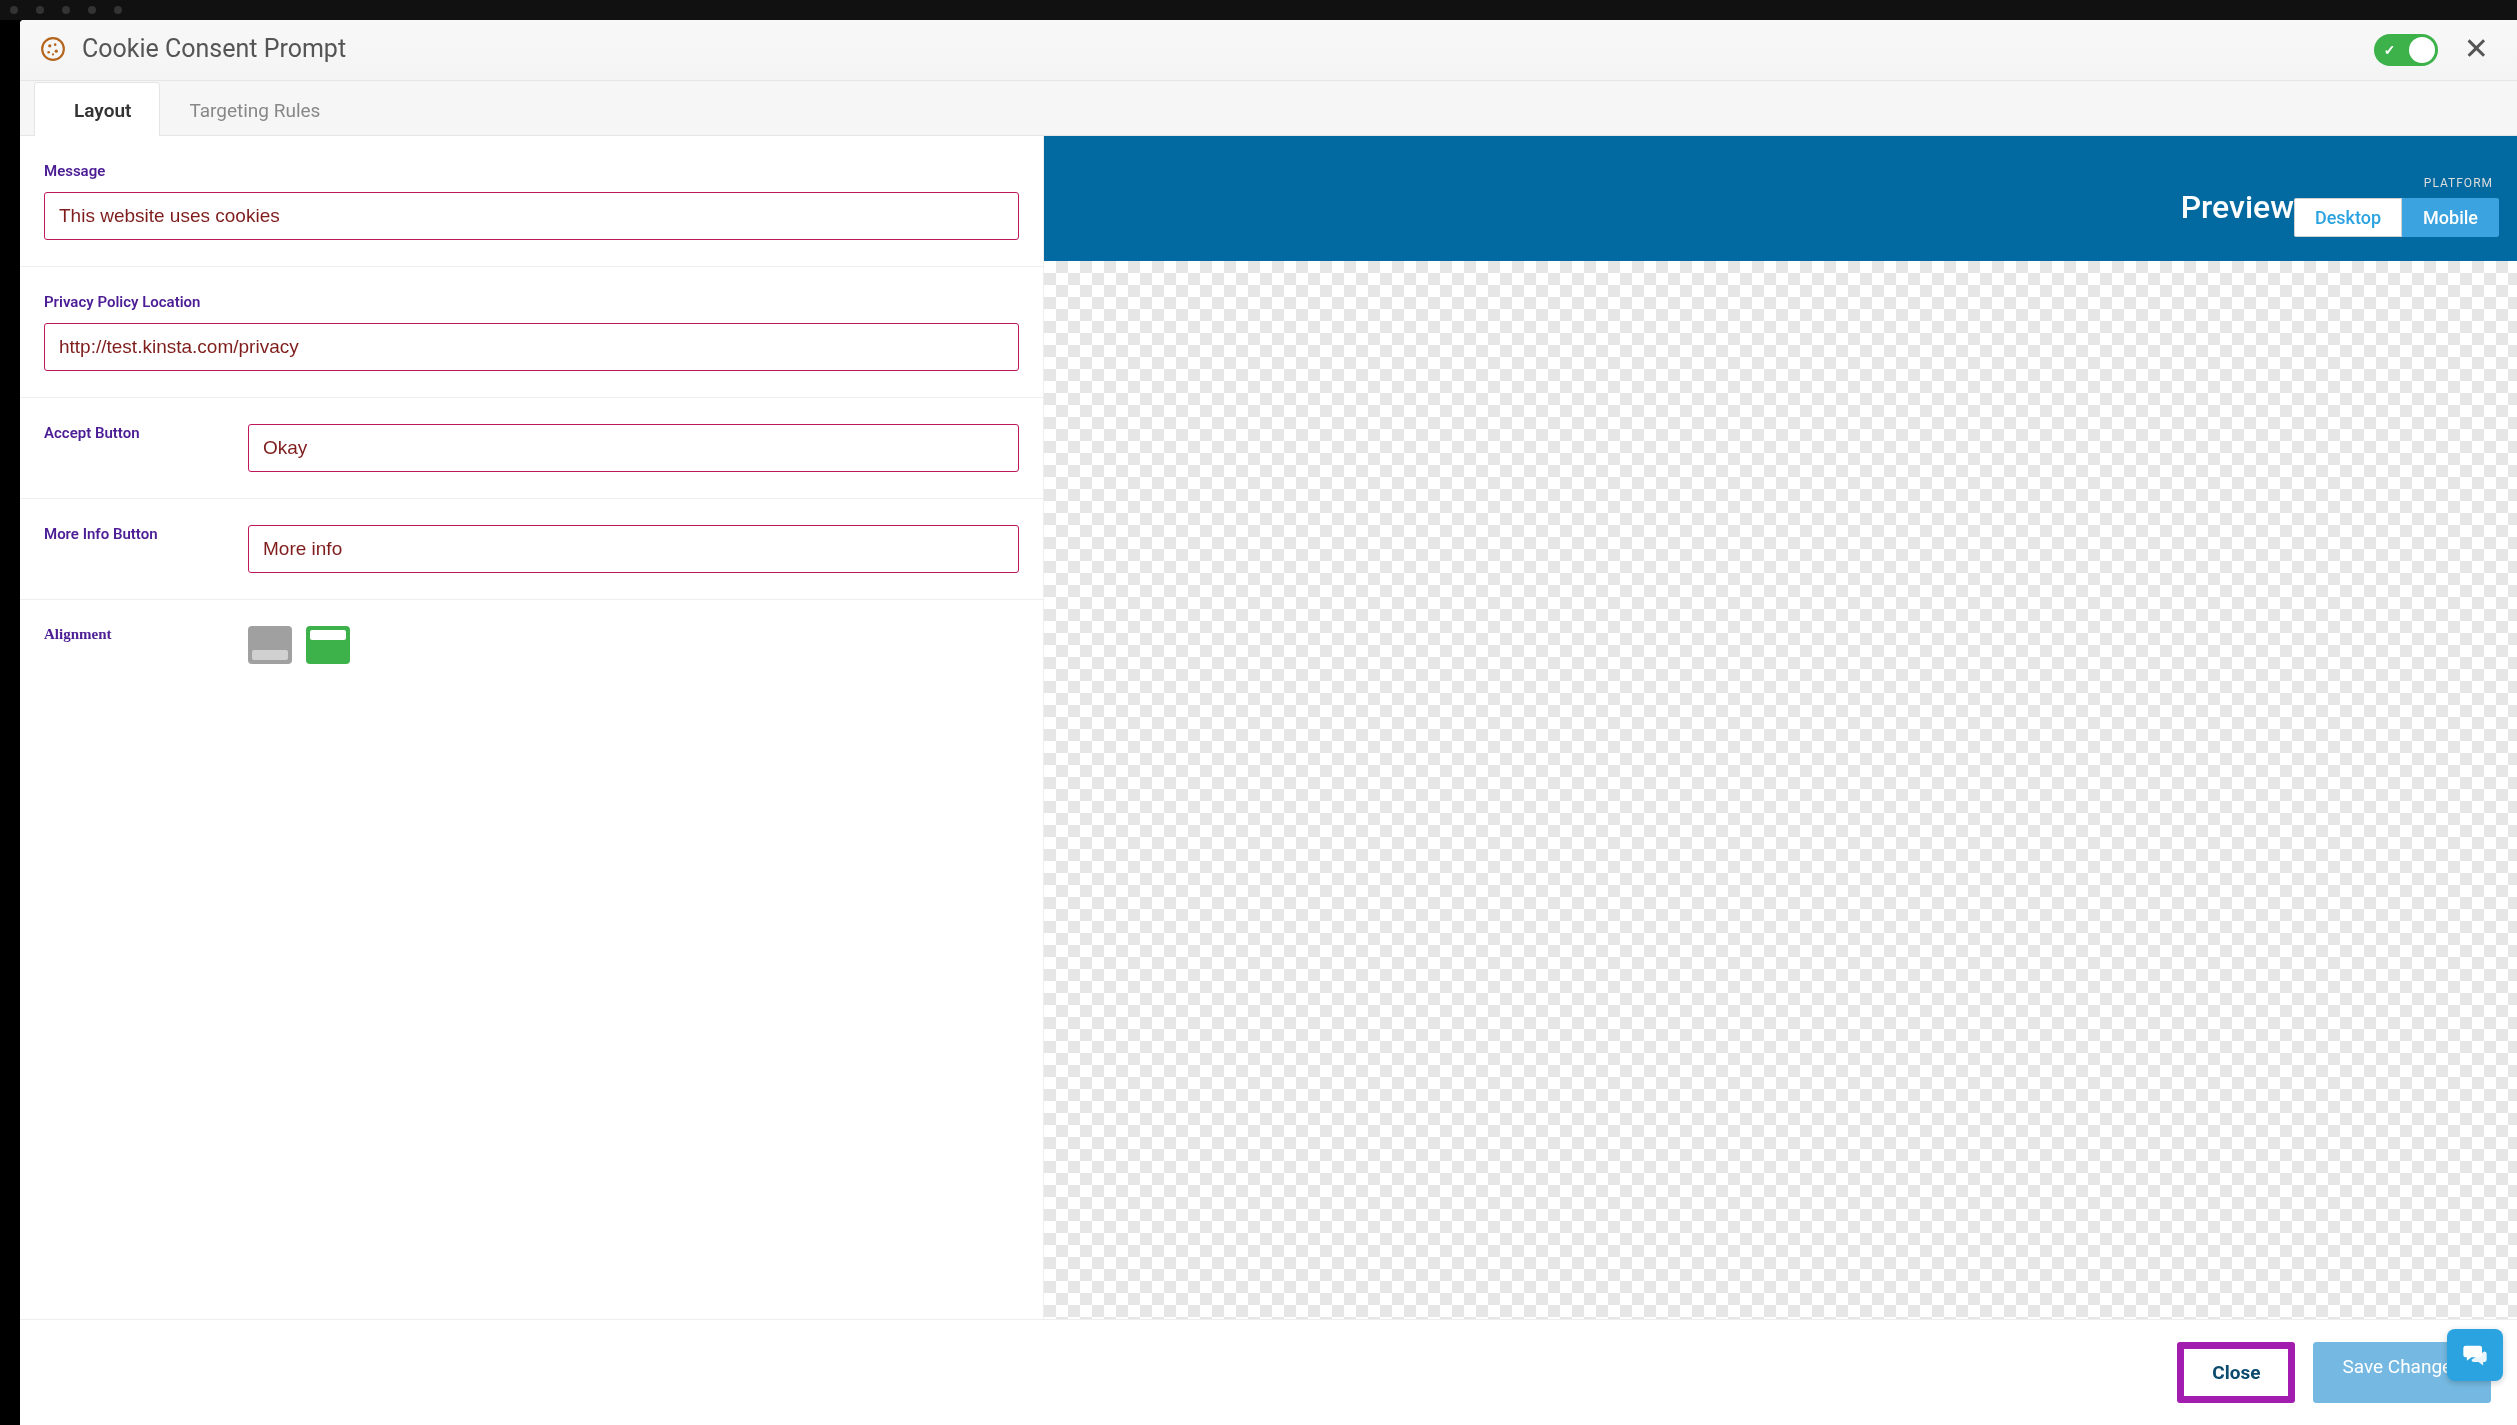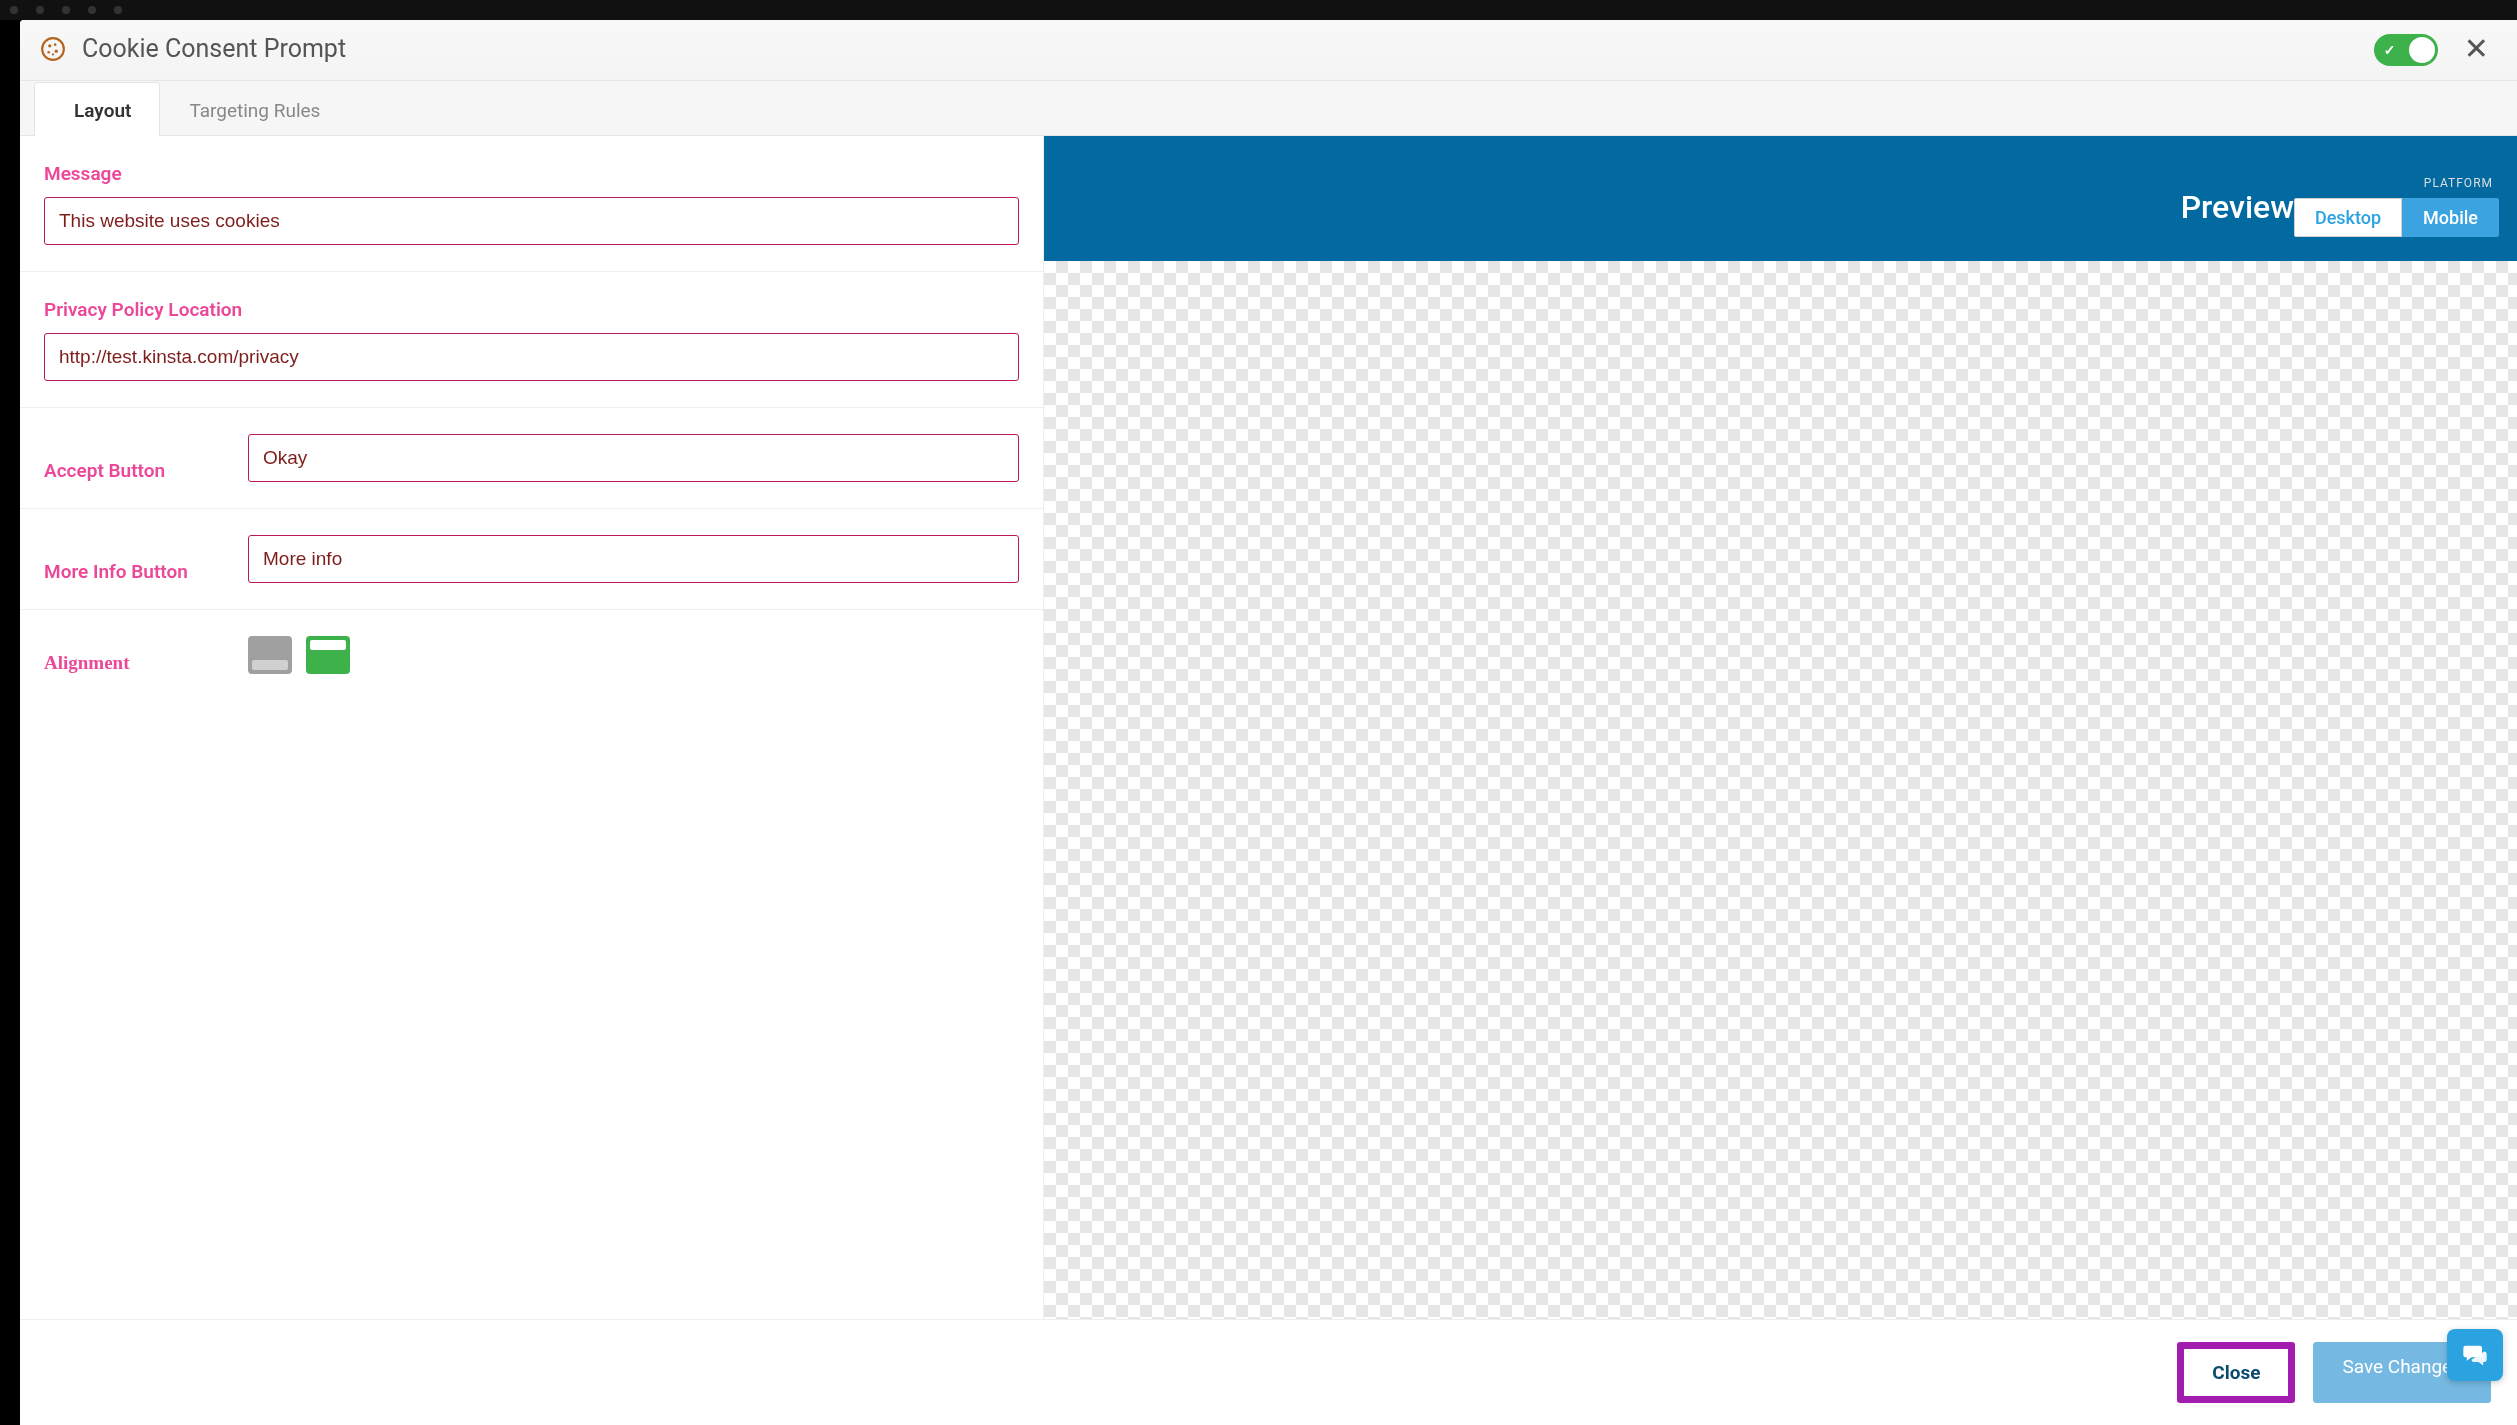--- a/index.html
+++ b/index.html
@@ -104,22 +104,22 @@
 
     .form-col {
       width:41%;
       overflow:auto;
       border-right:1px solid #eee;
     }
     .form-section {
       padding: 26px 24px;
       border-bottom:1px solid #eee;
     }
-    .form-section.row { display:flex; align-items:flex-end; gap:24px;}
-    .form-label { font-size:19px; font-weight:600; color:#ec4899; display:block; margin-bottom:12px;}
+    .form-section.row { display:flex; align-items:flex-start; gap:24px;}
+    .form-label { font-size:15px; font-weight:600; color:#4c1d95; display:block; margin-bottom:12px;}
     .form-section.row .form-label{ margin-bottom:0; width:180px;}
     .form-input {
       width:100%;
       font-size:19px;
       color:#7f1d1d;
       padding:12px 14px;
       border:1px solid #be185d;
       border-radius:3px;
       background:#fff;
       outline:none;

